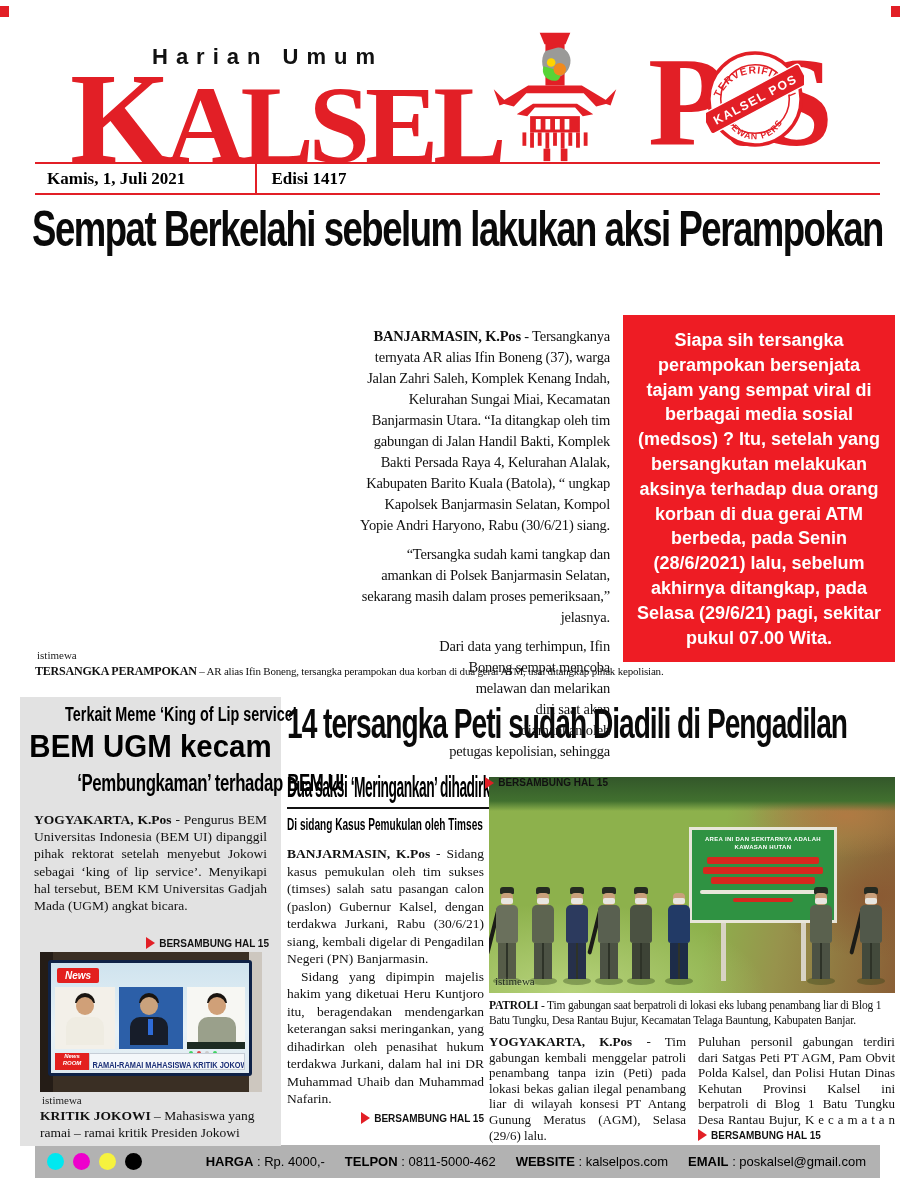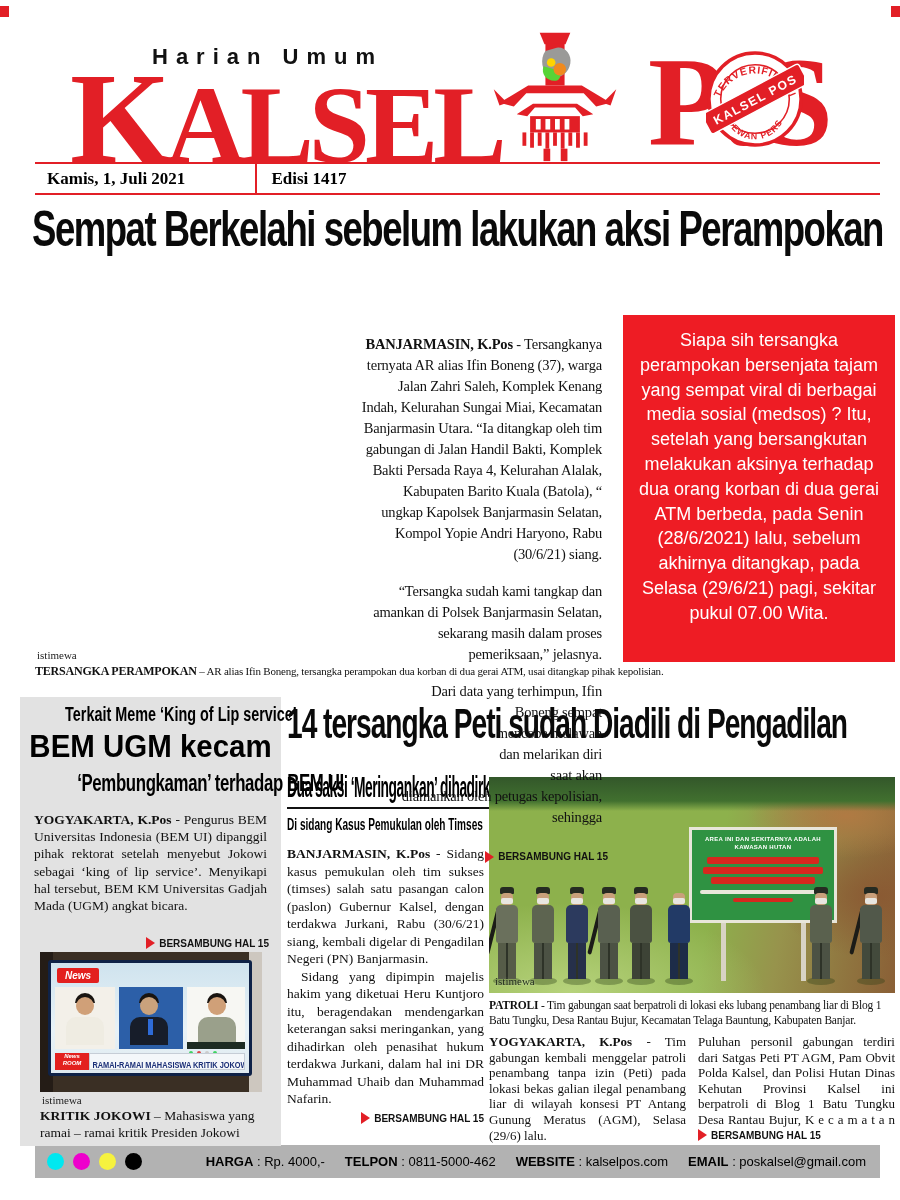--- a/index.html
+++ b/index.html
@@ -71,36 +71,36 @@
   .yellow-tag { position: absolute; left: 268px; top: 252px; width: 0; height: 0; z-index: 2;
                 border-top: 9px solid transparent; border-bottom: 9px solid transparent;
                 border-right: 22px solid #ffe24d; }
   .photo-credit { position: absolute; font-size: 11px; color: #222; }
   .credit-main { left: 37px; top: 649px; }
 
   
   .story-col { position: absolute; left: 345px; top: 318px; width: 273px; z-index: 6;
                font-size: 14.5px; line-height: 21px; letter-spacing: -0.2px;
                text-align: right; color: #111; }
-  .story-col p { margin: 16px; }
+  .story-col p { margin: 8px; }
   .st { float: left; clear: left; height: 21px; }
   .s1 { width: 40px; } .s2 { width: 105px; } .s3 { width: 120px; } .s4 { width: 134px; } .s5 { width: 145px; }
   .cont { display: inline-flex; align-items: center; gap: 4px;
           font-family: "Liberation Sans", sans-serif; font-weight: bold; font-size: 10px;
           letter-spacing: 0; color: #111; white-space: nowrap; }
   .cont::before { content: ""; display: inline-block; width: 0; height: 0;
                   border-left: 9px solid #e21f26; border-top: 6px solid transparent;
                   border-bottom: 6px solid transparent; }
   .story-cont { clear: both; text-align: right; padding-right: 10px; padding-top: 2px; }
 
   
   .red-box { position: absolute; left: 623px; top: 315px; width: 272px; height: 347px;
              background: #ee1c24; color: #fff; z-index: 3;
              font-family: "Liberation Sans", sans-serif; font-size: 18px; line-height: 24.8px;
-             text-align: center; padding: 13px 12px; }
+             text-align: center; padding: 13px 12px; font-weight: bold; }
 
   
   .caption-main { position: absolute; left: 35px; top: 664px; width: 620px;
                   font-size: 11px; letter-spacing: -0.2px; white-space: nowrap; color: #111; }
   .cap-lead { font-weight: bold; font-size: 12px; }
 
   
   .bem-panel { position: absolute; left: 20px; top: 697px; width: 261px; height: 449px;
                background: #e2e2e2; z-index: 2; }
   .bem-kicker { position: absolute; left: 0; top: 6px; width: 261px; text-align: center;

